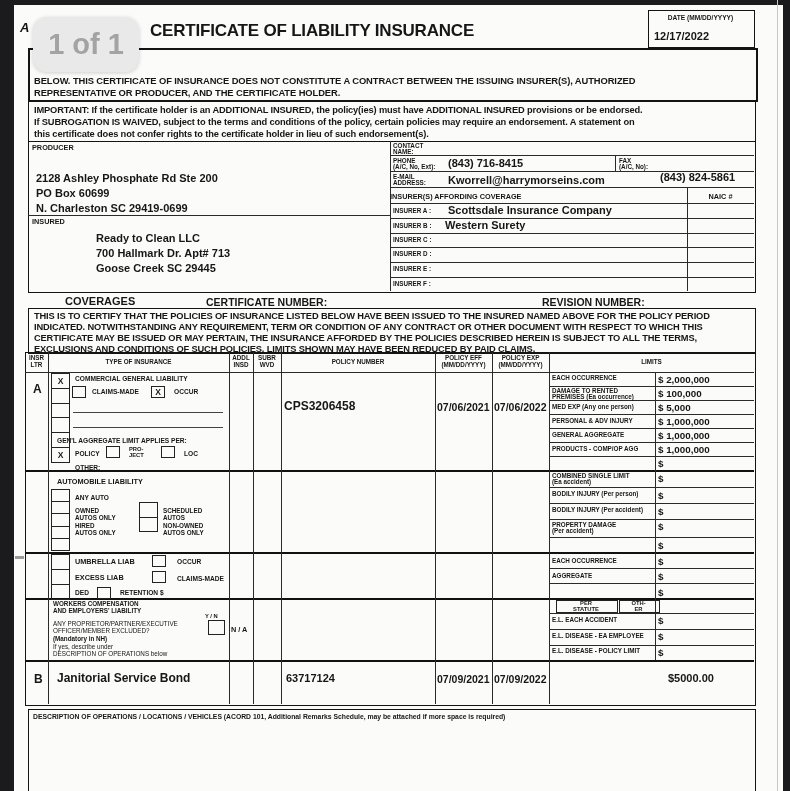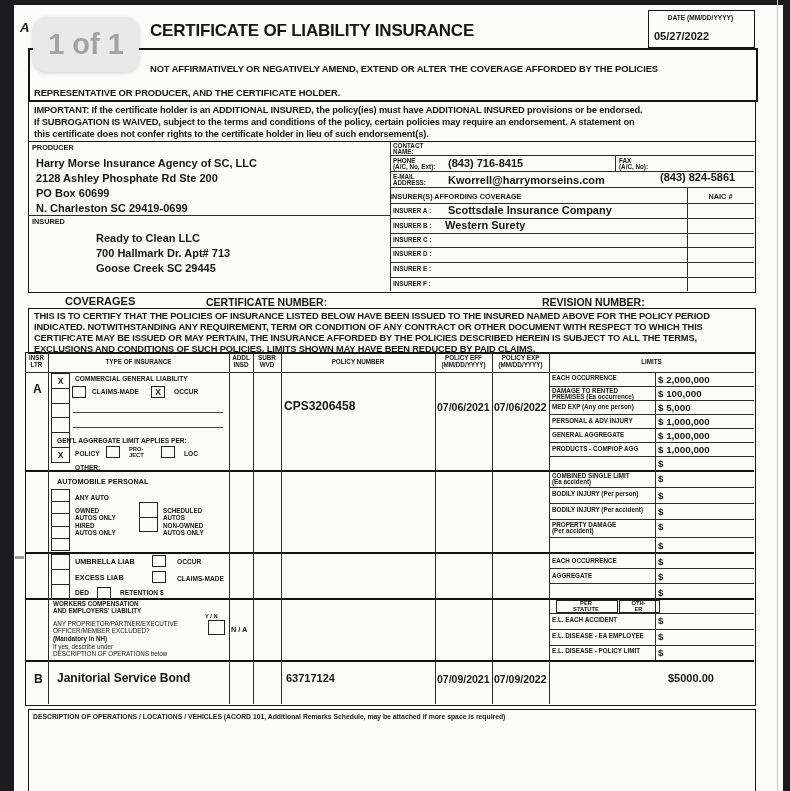--- a/index.html
+++ b/index.html
@@ -36,35 +36,34 @@
   <div class="edge" style="left:0;top:0;width:790px;height:5px"></div>
   <div class="edge" style="left:0;top:0;width:14px;height:791px"></div>
   <div class="edge" style="left:783px;top:0;width:7px;height:791px"></div>
   <div class="a" style="left:777px;top:0;width:1px;height:791px;background:#c7c7c7"></div>
   <div class="a" style="left:15px;top:556px;width:9px;height:3px;background:#9a9a9a"></div>
 
   <div class="a b" style="left:20px;top:20px;font-size:13px;font-style:italic">A</div>
   <div class="a b" style="left:150px;top:21px;width:480px;font-size:17px;letter-spacing:-.2px">CERTIFICATE OF LIABILITY INSURANCE</div>
   <div class="box" style="left:648px;top:10px;width:105px;height:36px"></div>
   <div class="a b t65" style="left:648px;top:14px;width:105px;text-align:center">DATE (MM/DD/YYYY)</div>
-  <div class="a b t11" style="left:654px;top:30px">05/27/2022</div>
+  <div class="a b t11" style="left:654px;top:30px">12/17/2022</div>
 
   <div class="box" style="left:28px;top:48px;width:726px;height:50px;border-width:2px"></div>
-  <div class="a b t9" style="left:150px;top:63px">NOT AFFIRMATIVELY OR NEGATIVELY AMEND, EXTEND OR ALTER THE COVERAGE AFFORDED BY THE POLICIES</div>
+  <div class="a b t9" style="left:34px;top:75px">BELOW.  THIS CERTIFICATE OF INSURANCE DOES NOT CONSTITUTE A CONTRACT BETWEEN THE ISSUING INSURER(S), AUTHORIZED</div>
   <div class="a b t9" style="left:34px;top:87px">REPRESENTATIVE OR PRODUCER, AND THE CERTIFICATE HOLDER.</div>
 
   <div class="box" style="left:28px;top:101px;width:726px;height:39px"></div>
   <div class="a b t93" style="left:34px;top:105px">IMPORTANT:  If the certificate holder is an ADDITIONAL INSURED, the policy(ies) must have ADDITIONAL INSURED provisions or be endorsed.</div>
   <div class="a b t93" style="left:34px;top:117px">If SUBROGATION IS WAIVED, subject to the terms and conditions of the policy, certain policies may require an endorsement.  A statement on</div>
   <div class="a b t93" style="left:34px;top:129px">this certificate does not confer rights to the certificate holder in lieu of such endorsement(s).</div>
 
   <div class="box" style="left:28px;top:141px;width:726px;height:150px"></div>
   <div class="vl" style="left:390px;top:141px;height:150px"></div>
   <div class="a b t7" style="left:32px;top:143px">PRODUCER</div>
-  <div class="a b t11" style="left:36px;top:157px">Harry Morse Insurance Agency of SC, LLC</div>
   <div class="a b t11" style="left:36px;top:172px">2128 Ashley Phosphate Rd Ste 200</div>
   <div class="a b t11" style="left:36px;top:187px">PO Box 60699</div>
   <div class="a b t11" style="left:36px;top:202px">N. Charleston SC 29419-0699</div>
   <div class="hl" style="left:28px;top:215px;width:362px"></div>
   <div class="a b t7" style="left:32px;top:217px">INSURED</div>
   <div class="a b t11" style="left:96px;top:232px">Ready to Clean LLC</div>
   <div class="a b t11" style="left:96px;top:247px">700 Hallmark Dr. Apt# 713</div>
   <div class="a b t11" style="left:96px;top:262px">Goose Creek SC 29445</div>
 
   <div class="hl" style="left:390px;top:155px;width:364px"></div>
@@ -183,21 +182,21 @@
   <div class="ll" style="left:552px;top:404px">MED EXP (Any one person)</div>
   <div class="lv" style="left:658px;top:402px">$ 5,000</div>
   <div class="ll" style="left:552px;top:418px">PERSONAL &amp; ADV INJURY</div>
   <div class="lv" style="left:658px;top:416px">$ 1,000,000</div>
   <div class="ll" style="left:552px;top:432px">GENERAL AGGREGATE</div>
   <div class="lv" style="left:658px;top:430px">$ 1,000,000</div>
   <div class="ll" style="left:552px;top:446px">PRODUCTS - COMP/OP AGG</div>
   <div class="lv" style="left:658px;top:444px">$ 1,000,000</div>
   <div class="lv" style="left:658px;top:458px">$</div>
 
-  <div class="a b t7" style="left:57px;top:477px">AUTOMOBILE PERSONAL</div>
+  <div class="a b t7" style="left:57px;top:477px">AUTOMOBILE LIABILITY</div>
   <div class="lad" style="left:51px;top:489px;width:17px;height:60px">
     <div></div>
     <div></div>
     <div></div>
     <div></div>
     <div></div>
   </div>
   <div class="lad" style="left:139px;top:502px;width:17px;height:28px">
     <div></div>
     <div></div>

